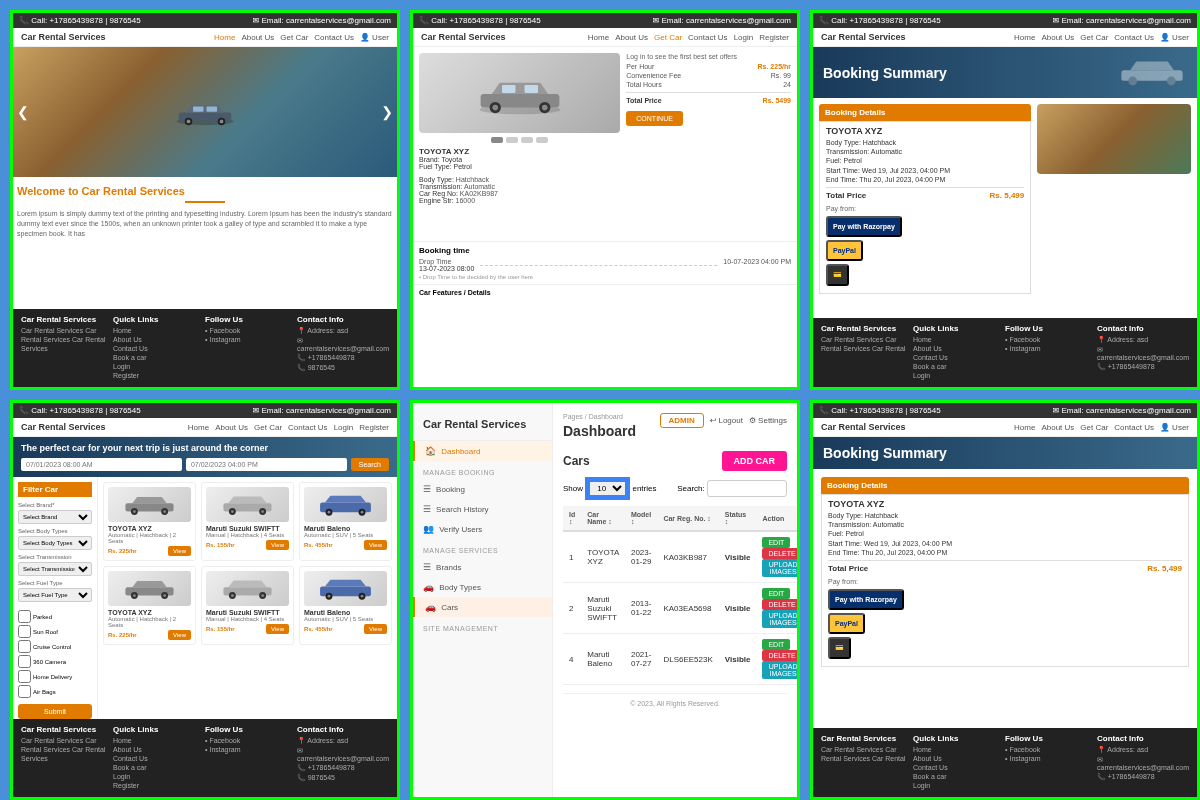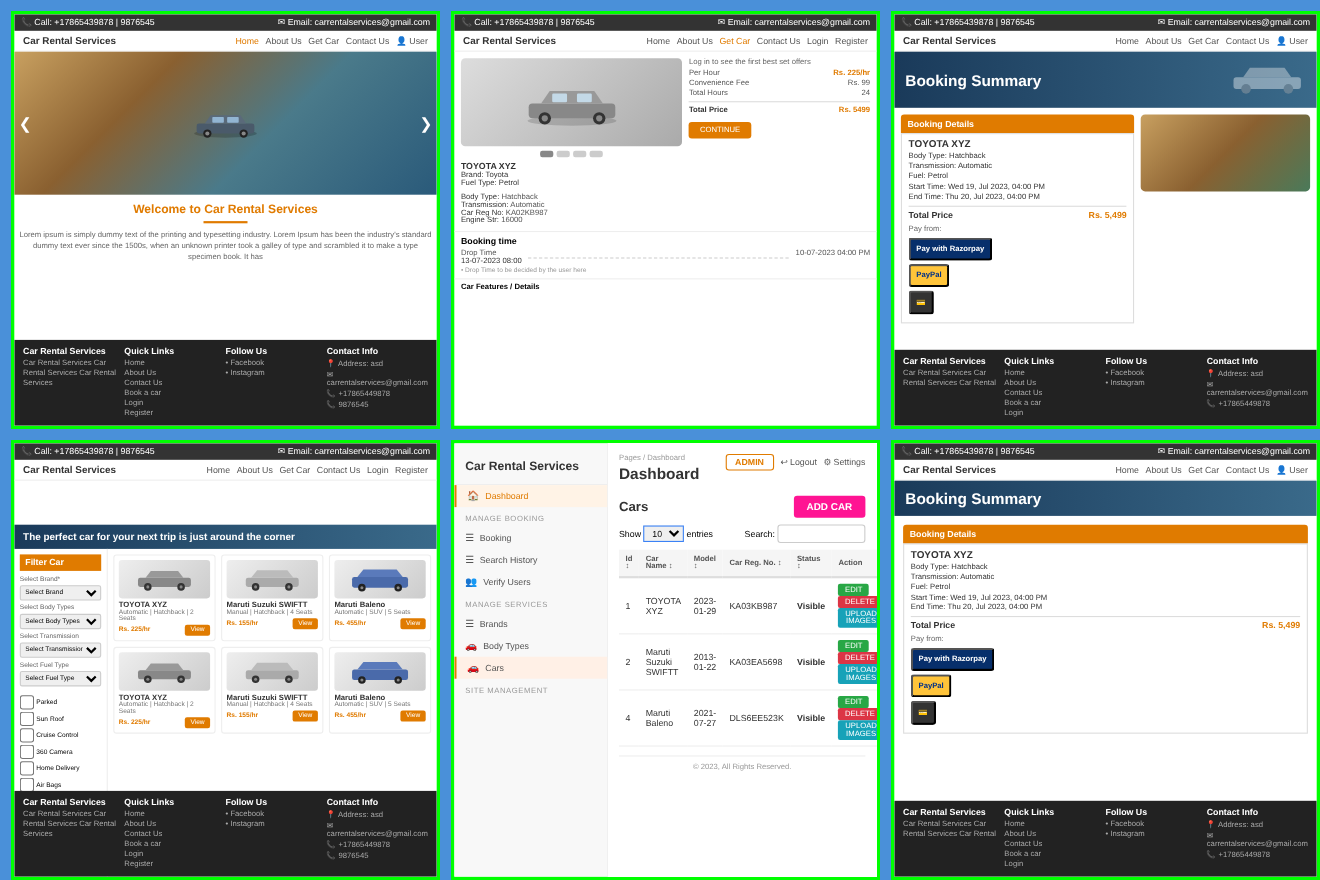--- a/index.html
+++ b/index.html
@@ -79,21 +79,21 @@
       position: absolute;
       left: 4px; top: 50%; transform: translateY(-50%);
       color: white; font-size: 14px; cursor: pointer;
     }
     .hero-chevron-r {
       position: absolute;
       right: 4px; top: 50%; transform: translateY(-50%);
       color: white; font-size: 14px; cursor: pointer;
     }
     .welcome-section {
-      text-align: center;
+      text-align: left;
       padding: 8px 4px;
     }
     .welcome-title {
       color: #e07b00;
       font-size: 11px;
       font-weight: bold;
       margin-bottom: 4px;
     }
     .welcome-underline {
       width: 40px;
@@ -151,20 +151,21 @@
       padding: 4px 10px;
       border-radius: 3px;
       font-size: 7px;
       cursor: pointer;
       margin-top: 4px;
     }
     .booking-time-section {
       padding: 4px 6px;
       font-size: 7px;
       border-top: 1px solid #eee;
+      margin-top: 31px;
     }
     .about-car-section {
       padding: 4px 6px;
       font-size: 7px;
       color: #555;
       border-top: 1px solid #eee;
     }
     .features-section {
       padding: 4px 6px;
       font-size: 7px;
@@ -787,22 +788,27 @@
       <div class="nav-links">
         <span>Home</span>
         <span>About Us</span>
         <span>Get Car</span>
         <span>Contact Us</span>
         <span>Login</span>
         <span>Register</span>
       </div>
     </div>
 
-    <div style="background:linear-gradient(90deg,#1a3a5a,#3a6a8a);padding:6px 8px;color:white;font-size:9px;font-weight:bold;margin-top:40px;">
+    <div style="background:linear-gradient(90deg,#1a3a5a,#3a6a8a);padding:6px 8px;color:white;font-size:9px;font-weight:bold;">
       <div>The perfect car for your next trip is just around the corner</div>
+      <div style="display:flex;gap:4px;margin-top:5px;">
+        <input type="text" style="flex: 1 1 0%; border: none; padding: 3px 5px; font-size: 7px; border-radius: 2px;" placeholder="07/01/2023 08:00 AM">
+        <input type="text" style="flex: 1 1 0%; border: none; padding: 3px 5px; font-size: 7px; border-radius: 2px;" placeholder="07/02/2023 04:00 PM">
+        <button style="background:#e07b00;color:white;border:none;padding:3px 8px;border-radius:2px;font-size:7px;cursor:pointer;">Search</button>
+      </div>
     </div>
 
     <div class="filter-layout">
       <div class="filter-sidebar">
         <div class="filter-title">Filter Car</div>
         <div class="filter-label">Select Brand*</div>
         <select class="filter-select">
           <option>Select Brand</option>
           <option>Toyota</option>
           <option>Maruti</option>
@@ -1035,21 +1041,21 @@
           </div>
         </div>
 
         <div class="dash-header-row">
           <div class="cars-section-title">Cars</div>
           <button class="add-car-btn">ADD CAR</button>
         </div>
 
         <div class="table-controls">
           <div>
-            Show <select style="border:1px solid #3b82f6;font-size:8px;padding:1px 3px;"><option>10</option><option>25</option><option>50</option></select> entries
+            Show <select style="border:5px solid #3b82f6;font-size:8px;padding:1px 3px;"><option>10</option><option>25</option><option>50</option></select> entries
           </div>
           <div>
             Search: <input type="text" class="search-input" style="">
           </div>
         </div>
 
         <table class="data-table">
           <thead>
             <tr>
               <th>Id ↕</th>

